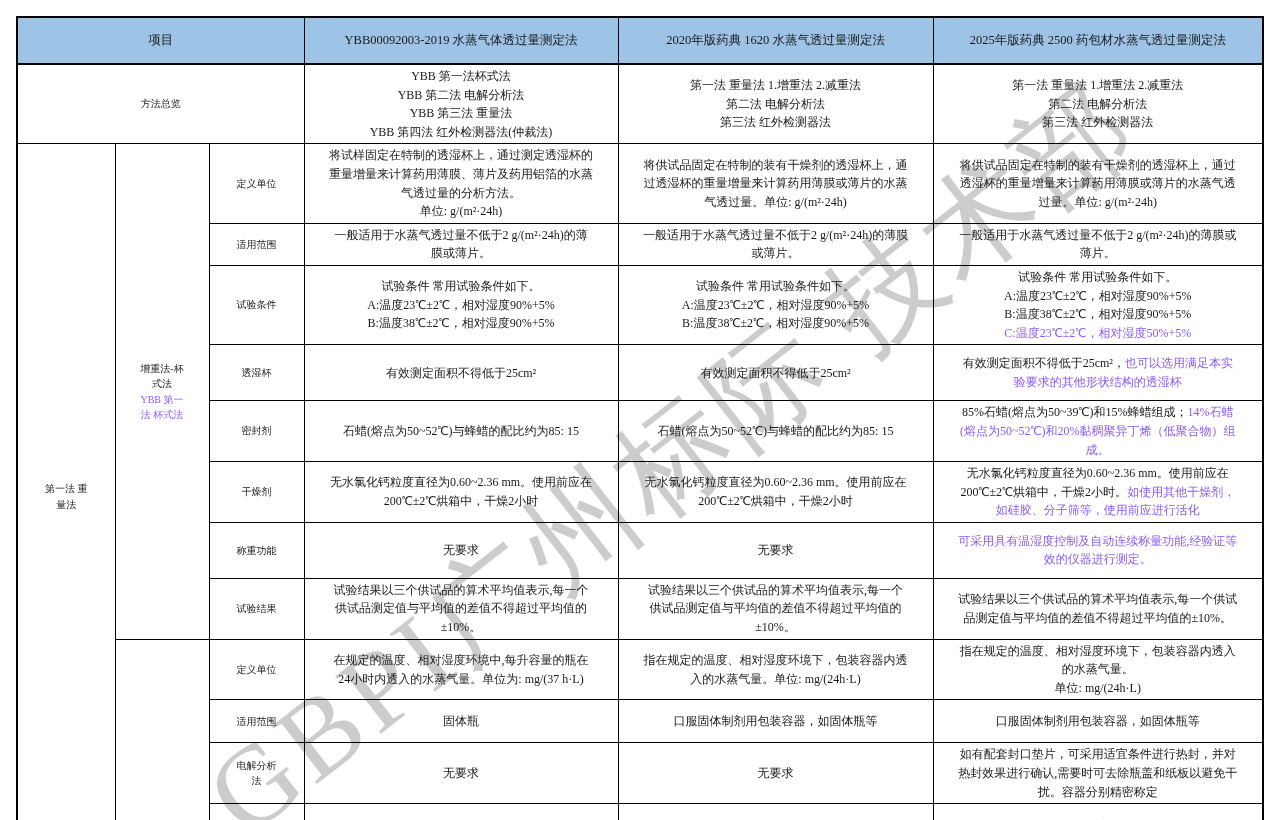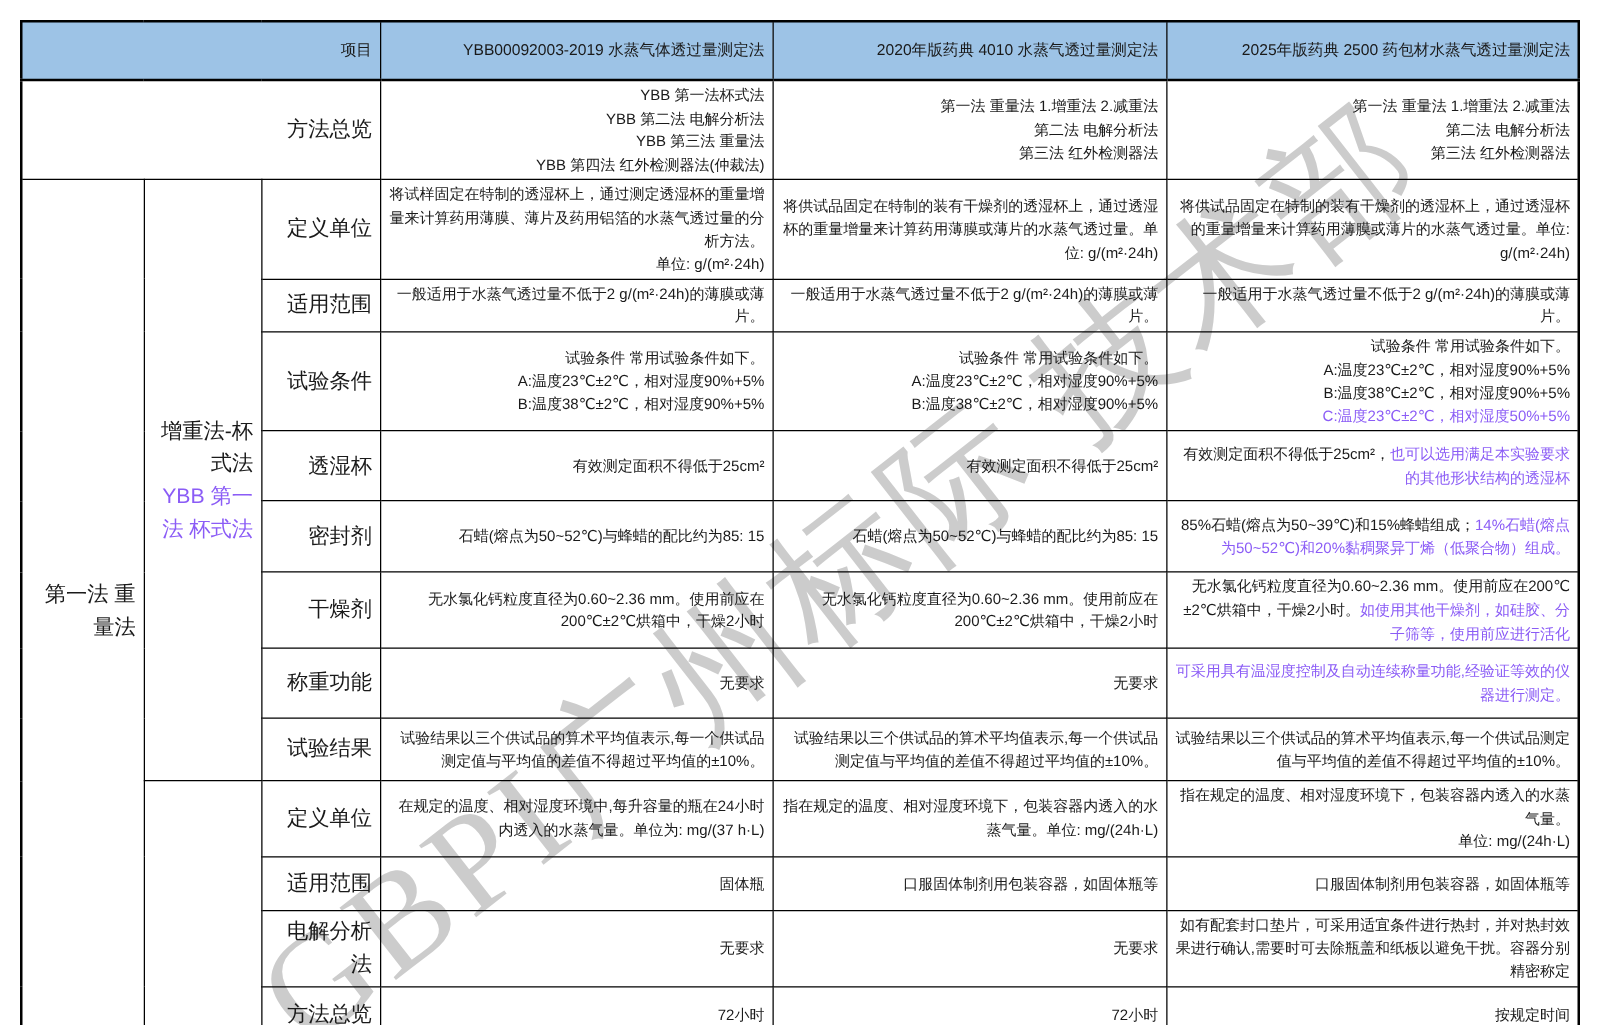--- a/index.html
+++ b/index.html
@@ -15,53 +15,54 @@
     transform:rotate(-38deg);transform-origin:50% 50%;
     pointer-events:none;z-index:0;
   }
   table.cmp{
     position:absolute;left:16px;top:16px;width:1246px;
     border-collapse:collapse;table-layout:fixed;
     border:2px solid #000;z-index:1;
   }
   .cmp th,.cmp td{
     border:1px solid #000;
-    padding:2px 6px;
-    vertical-align:middle;text-align:right;
+    padding:2px 24px;
+    vertical-align:middle;text-align:center;
     font-size:12px;line-height:1.55;
     white-space:pre-wrap;word-break:break-word;
     background:transparent;
+    font-family:Liberation Serif, serif;
   }
   .cmp thead th{
     background:#9dc3e6;
     font-weight:normal;font-size:12.5px;height:41px;
     border-bottom:2px solid #000;
   }
-  .cmp td.label{font-size:17px;margin-top:36px;}
+  .cmp td.label{font-size:10px;margin-top:36px;}
   .red{color:#8b5cf6;}
 </style>
 </head>
 <body>
 
 <div class="watermark">GBPI广州标际  技术部</div>
 
 <table class="cmp">
   <colgroup>
     <col style="width:98px">
       <col style="width:94px">
       <col style="width:95px">
     <col style="width:314px">
       <col style="width:315px">
       <col style="width:330px">
   </colgroup>
   <thead>
     <tr>
       <th colspan="3">项目</th>
       <th>YBB00092003-2019 水蒸气体透过量测定法</th>
-      <th>2020年版药典 4010 水蒸气透过量测定法</th>
+      <th>2020年版药典 1620 水蒸气透过量测定法</th>
       <th>2025年版药典 2500 药包材水蒸气透过量测定法</th>
     </tr>
   </thead>
   <tbody id="tbody">
       <tr style="height: 73px;">
         <td class="label" colspan="3"><span>方法总览</span></td>
         <td><span>YBB 第一法杯式法
 YBB 第二法 电解分析法
 YBB 第三法 重量法
 YBB 第四法 红外检测器法(仲裁法)</span></td>

